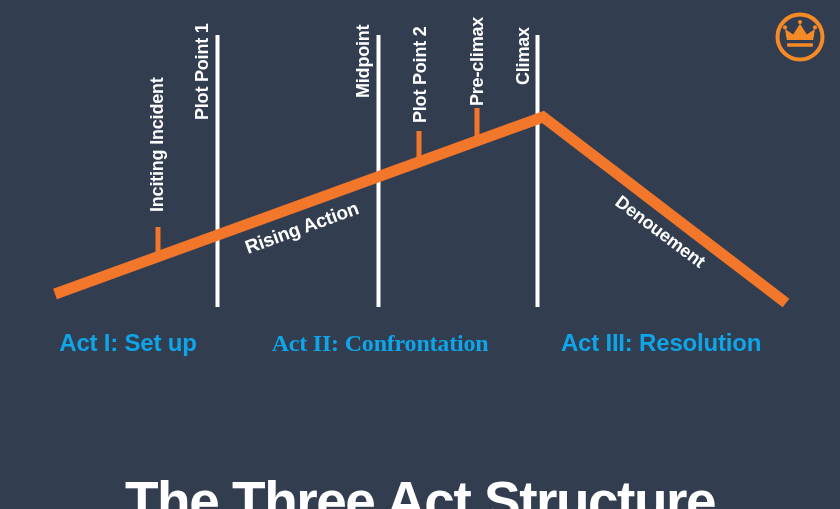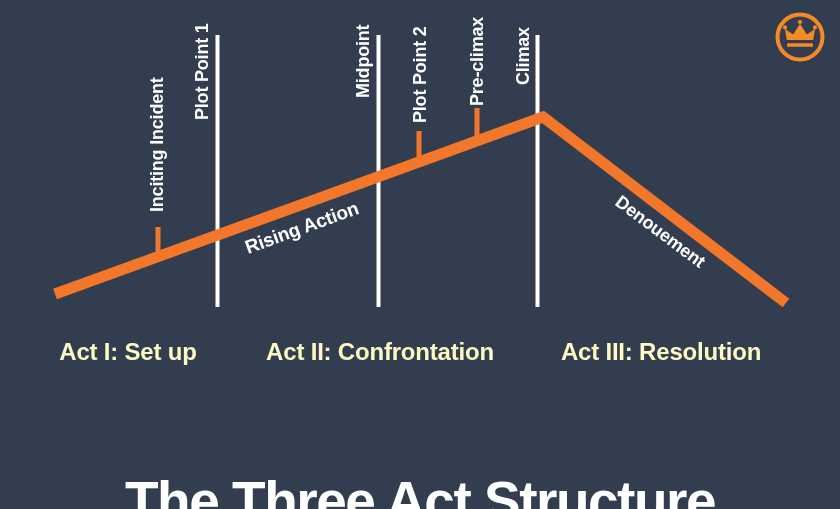--- a/index.html
+++ b/index.html
@@ -46,30 +46,30 @@
     font-weight: 700;
     font-size: 19px;
     letter-spacing: -0.2px;
   }
   .slabel.rising     { left: 302px; top: 228px; transform: translate(-50%,-50%) rotate(-20deg); }
   .slabel.denouement { left: 660px; top: 232px; transform: translate(-50%,-50%) rotate(37deg); font-size: 18px; }
 
   
   .act {
     position: absolute;
-    top: 352px;
+    top: 343px;
     transform: translate(-50%,-50%);
     white-space: nowrap;
-    color: #fef9c3;
+    color: #0ea5e9;
     font-weight: 700;
     font-size: 24px;
     letter-spacing: -0.2px;
   }
   .act.a1 { left: 128px; }
-  .act.a2 { left: 380px; }
+  .act.a2 { left: 380px; font-family: Liberation Serif, serif; }
   .act.a3 { left: 661px; text-align: right; }
 
   .title {
     position: absolute;
     left: 420px;
     top: 464px;
     transform: translate(-50%,-50%);
     white-space: nowrap;
     color: #FFFFFF;
     font-weight: 700;

